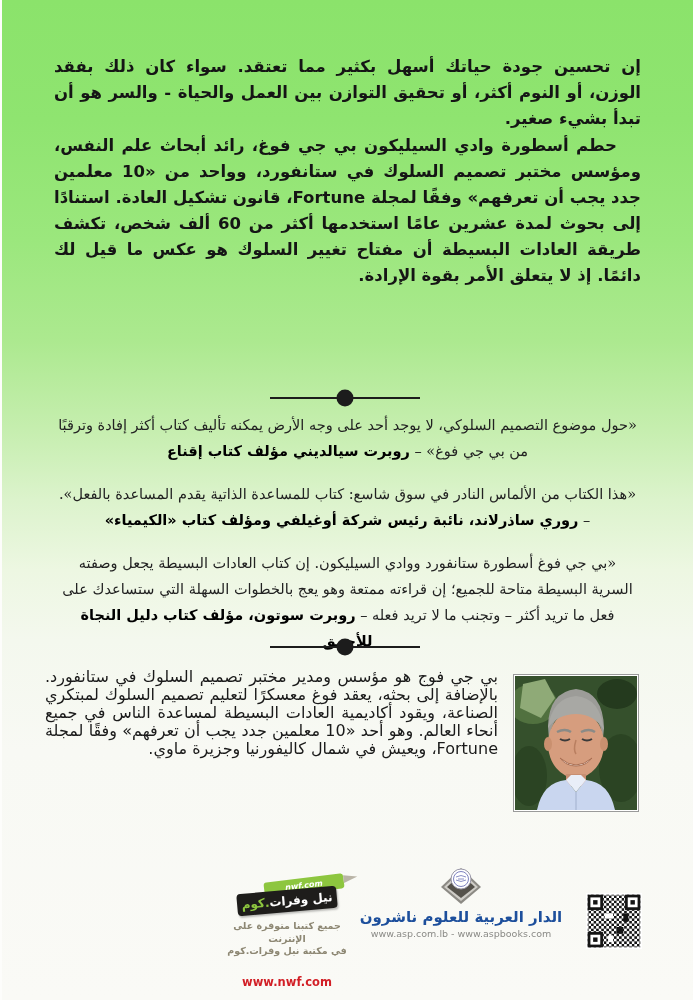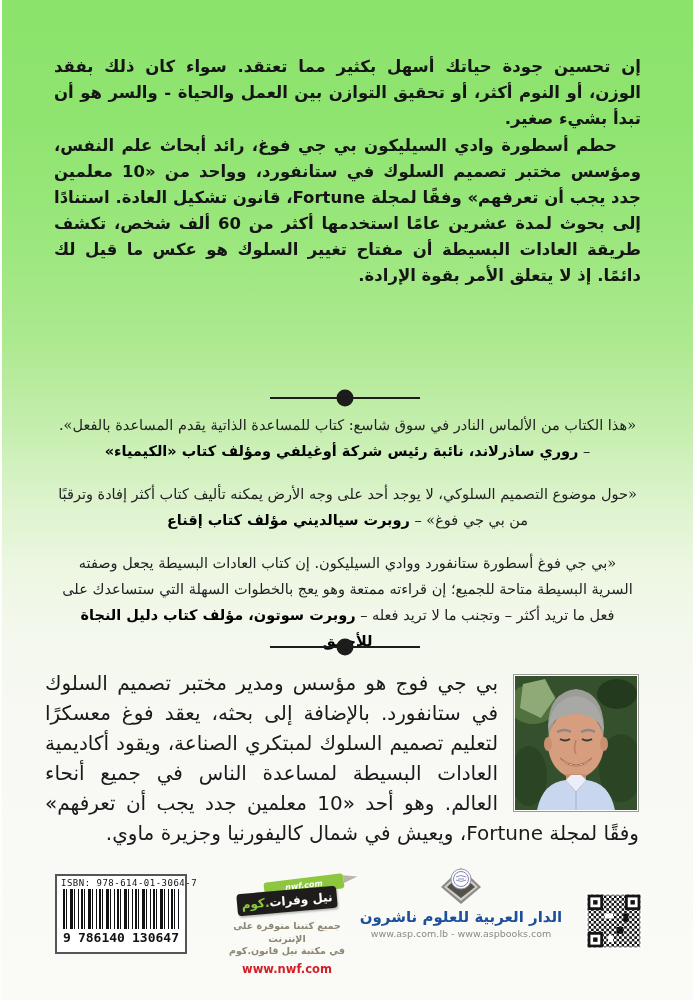--- a/index.html
+++ b/index.html
@@ -33,21 +33,21 @@
     position:absolute; top:412px; right:56px; left:56px;
     direction:rtl; text-align:center;
     font-family:"DejaVu Serif", serif;
     font-size:14.5px; line-height:26px; color:#222;
   }
   .quotes .quote { margin-bottom:17px; }
   .quotes b { font-family:"DejaVu Sans", sans-serif; color:#000; }
   
   .bio {
     position:absolute; top:668px; right:54px; left:43px;
-    direction:rtl; font-size:20px; line-height:30px; color:#1a1a1a;
+    direction:rtl; font-size:16px; line-height:18px; color:#1a1a1a;
     text-align:justify;
   }
   .photo-frame {
     float:right; width:126px; height:138px; margin-right:0; margin-left:15px; margin-top:6px;
     border:1px solid #9a9a9a; background:#fff; padding:1px;
   }
   .photo-frame svg { display:block; width:100%; height:100%; }
   
   .barcode-box {
     position:absolute; left:53px; top:874px; width:132px; height:80px;
@@ -80,21 +80,21 @@
     border-left:14px solid #b9b4a6; border-top:3px solid transparent; border-bottom:5px solid transparent;
   }
   .tag-black {
     position:relative; margin:-3px auto 8px; width:100px; height:22px; border-radius:4px;
     background:#1e1d1b; transform:rotate(-5deg);
     color:#fff; font-size:12px; font-weight:bold; line-height:22px; direction:rtl;
     box-shadow:1px 2px 2px rgba(0,0,0,.25);
   }
   .tag-black .kum { color:var(--nwf-green,#8DC63F); }
   .nwf-line { direction:rtl; font-size:9.5px; font-weight:bold; color:var(--footer-gray,#8D8773); line-height:12.5px; }
-  .nwf-url { font-size:11.5px; font-weight:bold; color:var(--url-red,#D21F26); margin-top:4px; }
+  .nwf-url { font-size:11.5px; font-weight:bold; color:var(--url-red,#D21F26); margin-top:17px; }
   .asp { position:absolute; left:348px; top:866px; width:222px; text-align:center; }
   .asp-logo { width:44px; height:40px; margin:0 auto; }
   .asp-ar { direction:rtl; font-size:15px; font-weight:bold; color:var(--asp-blue,#1D4F9C); line-height:19px; margin-top:2px; }
   .asp-en { font-size:11.5px; font-weight:bold; color:var(--asp-blue,#1D4F9C); line-height:14px; }
   .asp-url { font-size:9.5px; color:#8a8a86; line-height:13px; }
   .qr { position:absolute; left:584px; top:893px; width:56px; height:56px; }
   .qr svg { display:block; width:100%; height:100%; }
 </style>
 </head>
 <body>
@@ -104,22 +104,22 @@
   <section class="synopsis">
     <p>إن تحسين جودة حياتك أسهل بكثير مما تعتقد. سواء كان ذلك بفقد الوزن، أو النوم أكثر، أو تحقيق التوازن بين العمل والحياة - والسر هو أن تبدأ بشيء صغير.</p>
     <p class="indent">حطم أسطورة وادي السيليكون بي جي فوغ، رائد أبحاث علم النفس، ومؤسس مختبر تصميم السلوك في ستانفورد، وواحد من «10 معلمين جدد يجب أن تعرفهم» وفقًا لمجلة Fortune، قانون تشكيل العادة. استنادًا إلى بحوث لمدة عشرين عامًا استخدمها أكثر من 60 ألف شخص، تكشف طريقة العادات البسيطة أن مفتاح تغيير السلوك هو عكس ما قيل لك دائمًا. إذ لا يتعلق الأمر بقوة الإرادة.</p>
   </section>
 
   <div class="divider divider1">
       <span class="dot"></span>
     </div>
 
   <section class="quotes">
+    <p class="quote"><span>«حول موضوع التصميم السلوكي، لا يوجد أحد على وجه الأرض يمكنه تأليف كتاب أكثر إفادة وترقبًا من بي جي فوغ» – </span><b>روبرت سيالديني مؤلف كتاب إقناع</b></p>
     <p class="quote"><span>«هذا الكتاب من الألماس النادر في سوق شاسع: كتاب للمساعدة الذاتية يقدم المساعدة بالفعل». – </span><b>روري ساذرلاند، نائبة رئيس شركة أوغيلفي ومؤلف كتاب «الكيمياء»</b></p>
-    <p class="quote"><span>«حول موضوع التصميم السلوكي، لا يوجد أحد على وجه الأرض يمكنه تأليف كتاب أكثر إفادة وترقبًا من بي جي فوغ» – </span><b>روبرت سيالديني مؤلف كتاب إقناع</b></p>
     <p class="quote"><span>«بي جي فوغ أسطورة ستانفورد ووادي السيليكون. إن كتاب العادات البسيطة يجعل وصفته السرية البسيطة متاحة للجميع؛ إن قراءته ممتعة وهو يعج بالخطوات السهلة التي ستساعدك على فعل ما تريد أكثر – وتجنب ما لا تريد فعله – </span><b>روبرت سوتون، مؤلف كتاب دليل النجاة للأحمق</b></p>
   </section>
 
   <div class="divider divider2">
       <span class="dot"></span>
     </div>
 
   <section class="bio">
     <span class="photo-frame">
       <svg viewBox="0 0 122 134" preserveAspectRatio="none">
@@ -142,40 +142,31 @@
         <path d="M45 82 Q61 96 77 82 Q71 90 61 90 Q51 90 45 82 Z" fill="#fff" stroke="#a96e52" stroke-width="1"></path>
         <rect x="51" y="98" width="20" height="12" fill="#c88f72"></rect>
         <path d="M22 134 Q28 106 51 104 L61 116 L71 104 Q94 106 100 134 Z" fill="#c9d6ef"></path>
         <path d="M51 104 L61 116 L71 104 L66 99 L56 99 Z" fill="#e9eef8"></path>
         <path d="M61 116 L61 134" stroke="#aebcd9" stroke-width="1.5"></path>
       </svg>
     </span>
     <p>بي جي فوج هو مؤسس ومدير مختبر تصميم السلوك في ستانفورد. بالإضافة إلى بحثه، يعقد فوغ معسكرًا لتعليم تصميم السلوك لمبتكري الصناعة، ويقود أكاديمية العادات البسيطة لمساعدة الناس في جميع أنحاء العالم. وهو أحد «10 معلمين جدد يجب أن تعرفهم» وفقًا لمجلة Fortune، ويعيش في شمال كاليفورنيا وجزيرة ماوي.</p>
   </section>
 
-  <div class="barcode-box">
-    <div class="isbn-label">ISBN: 978-614-01-3064-7</div>
-    <div class="bars"></div>
-    <div class="bc-digits">
-      <span>9</span>
-      <span>786140</span>
-      <span>130647</span>
-    </div>
-  </div>
 
   <div class="nwf">
     <div class="tag-green">
       <span>nwf.com</span>
       <span class="nib"></span>
     </div>
     <div class="tag-black">
       <span>نيل وفرات</span><span class="kum">.كوم</span>
     </div>
     <div class="nwf-line">جميع كتبنا متوفرة على الإنترنت</div>
-    <div class="nwf-line">في مكتبة نيل قانون.كوم</div>
+    <div class="nwf-line">في مكتبة نيل وفرات.كوم</div>
     <div class="nwf-url">www.nwf.com</div>
   </div>
 
   <div class="asp">
     <div class="asp-logo">
       <svg viewBox="0 0 44 40">
         <polygon points="22,2 42,21 22,38 2,21" fill="#8c8a84"></polygon>
         <polygon points="22,5 39,21 22,35 5,21" fill="#cfcdc7"></polygon>
         <polygon points="22,8 36,21 22,32 8,21" fill="#55524b"></polygon>
         <circle cx="22" cy="13" r="10" fill="#fff" stroke="#9a98a8" stroke-width="1"></circle>

